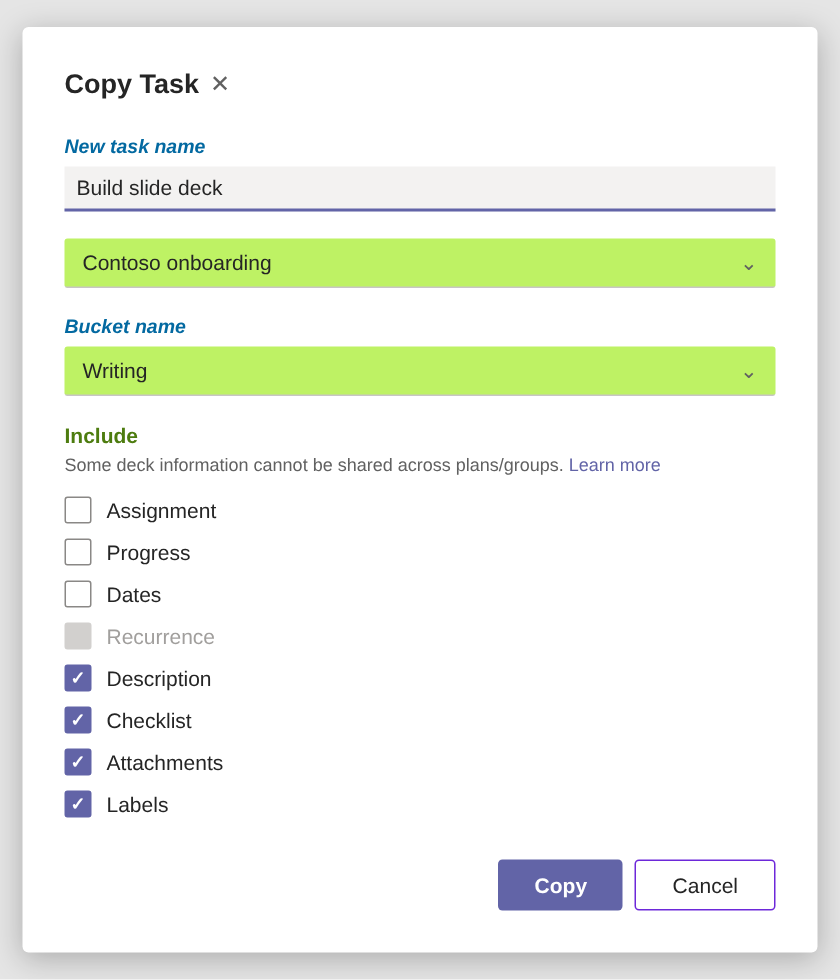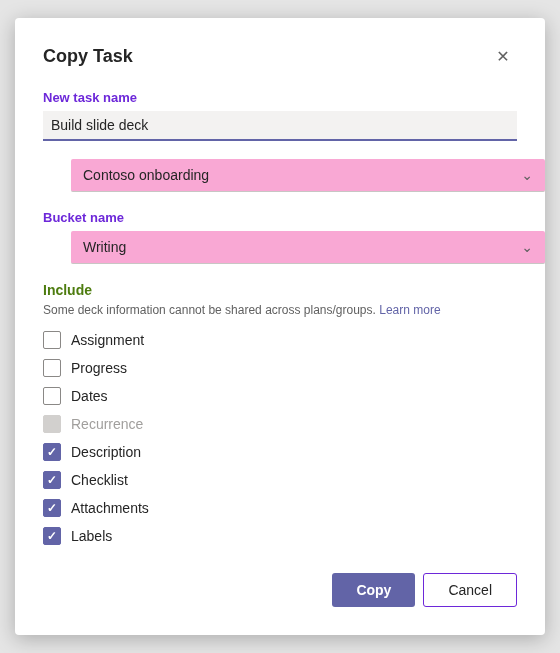--- a/index.html
+++ b/index.html
@@ -29,21 +29,21 @@
       background: #ffffff;
       border-radius: 4px;
       box-shadow: 0 4px 20px rgba(0,0,0,0.25);
       width: 530px;
       padding: 24px 28px 28px 28px;
       position: relative;
     }
 
     .dialog-header {
       display: flex;
-      justify-content: space-between;
+      justify-content: flex-start;
       align-items: center;
       margin-bottom: 20px;
     }
 
     .dialog-title {
       font-size: 18px;
       font-weight: 600;
       color: #252525;
     }
 
@@ -61,50 +61,50 @@
       border-radius: 2px;
     }
 
     .field-group {
       margin-bottom: 18px;
     }
 
     .field-label {
       font-size: 13px;
       font-weight: 600;
-      color: #6d28d9;
+      color: #0369a1;
       margin-bottom: 6px;
       display: block;
+      font-style: italic;
     }
 
     .text-input {
       width: 100%;
       padding: 6px 8px;
       font-size: 14px;
       border: none;
       border-bottom: 2px solid #6264a7;
       background: #f3f2f1;
       color: #252525;
       outline: none;
     }
 
     .select-field {
       width: 100%;
       padding: 8px 12px;
       font-size: 14px;
-      background: #f9a8d4;
+      background: #bef264;
       border: none;
       border-bottom: 1px solid #c8c6c4;
       color: #252525;
       cursor: pointer;
       display: flex;
       align-items: center;
       justify-content: space-between;
       border-radius: 2px;
-      margin-left: 28px;
     }
 
     .chevron-icon {
       font-size: 14px;
       color: #616161;
     }
 
     .include-section {
       margin-top: 4px;
     }

